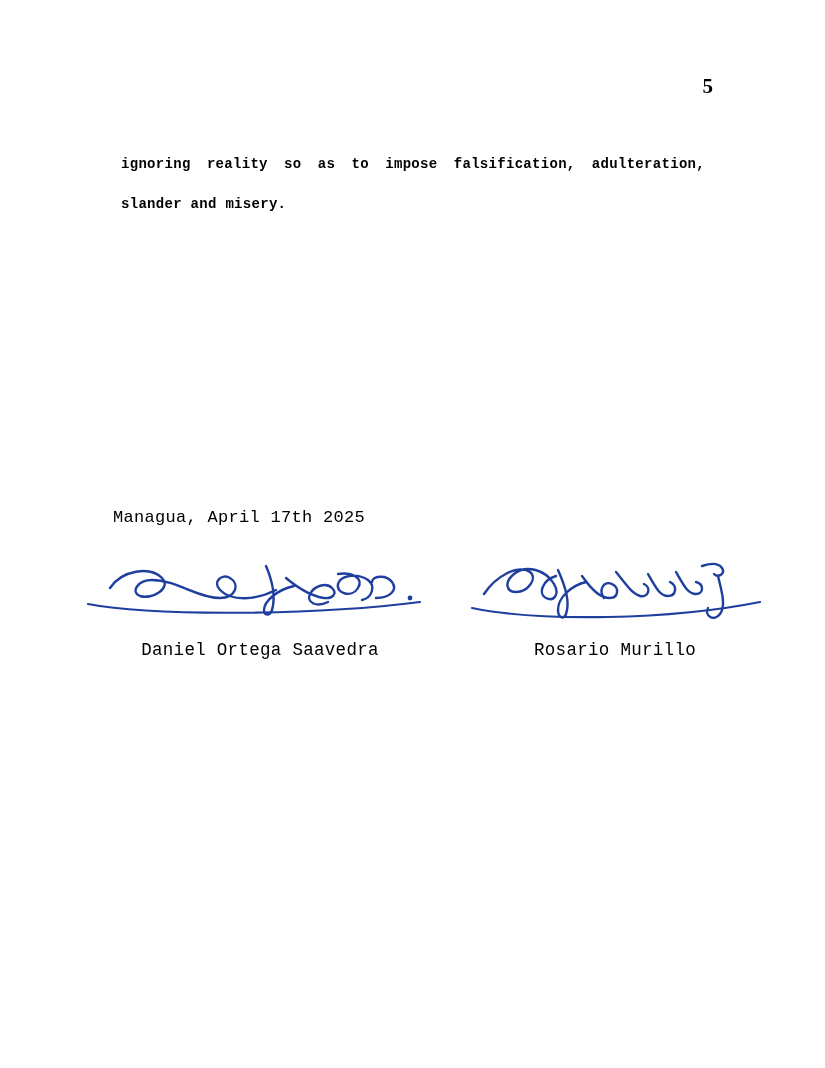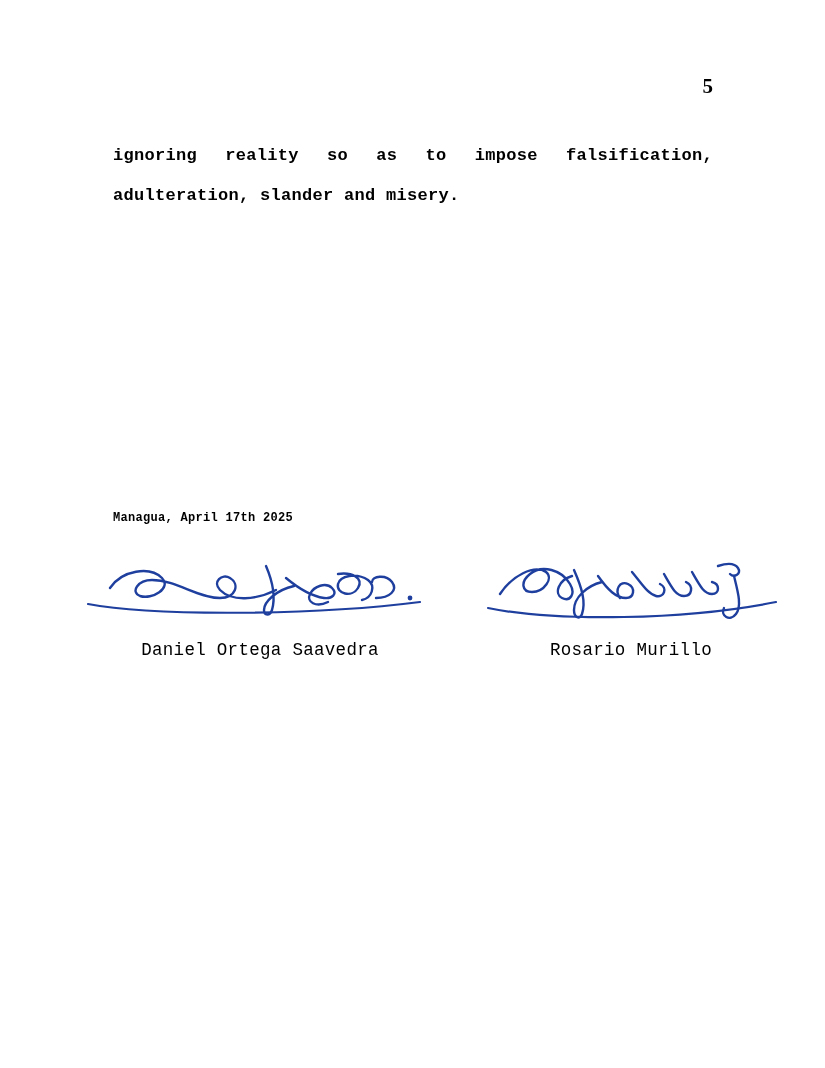--- a/index.html
+++ b/index.html
@@ -36,59 +36,59 @@
 
   .body-text {
     position: absolute;
     top: 136px;
     left: 113px;
     width: 600px;
   }
 
   .para {
     font-family: "Liberation Mono", monospace;
-    font-size: 17px;
+    font-size: 14px;
     font-weight: bold;
     line-height: 40px;
     text-align: justify;
     letter-spacing: 0.3px;
-    margin: 0;
+    margin: 8px;
   }
 
   .para + .para {
     margin-top: 40px;
   }
 
   .dateline {
     position: absolute;
     top: 498px;
     left: 113px;
     font-family: "Liberation Mono", monospace;
-    font-size: 12px;
-    font-weight: bold;
+    font-size: 17px;
+    font-weight: normal;
     letter-spacing: 0.3px;
     line-height: 40px;
   }
 
   .signatures {
     position: absolute;
     top: 540px;
     left: 80px;
     width: 680px;
     height: 120px;
   }
 
   .sig-block {
     position: absolute;
     top: 0;
     height: 120px;
   }
 
   .sig-block.left { left: 0; width: 360px; }
-  .sig-block.right { left: 406px; width: 290px; }
+  .sig-block.right { left: 390px; width: 290px; }
 
   .sig-svg {
     position: absolute;
     top: 0;
     left: 0;
   }
 
   .sig-name {
     position: absolute;
     bottom: 0;

